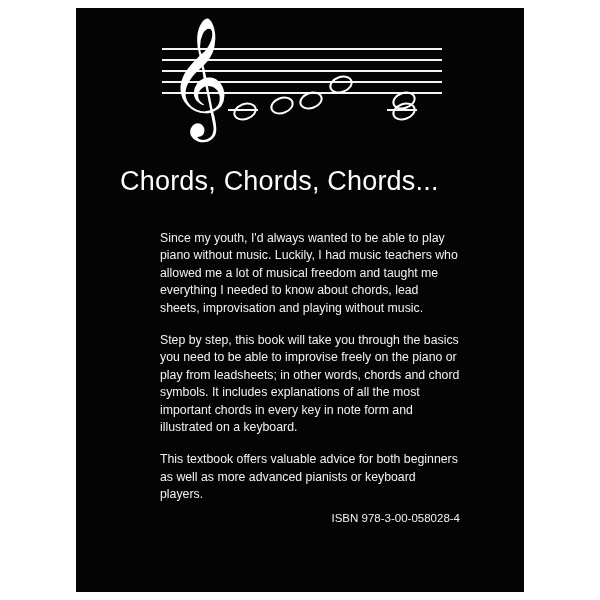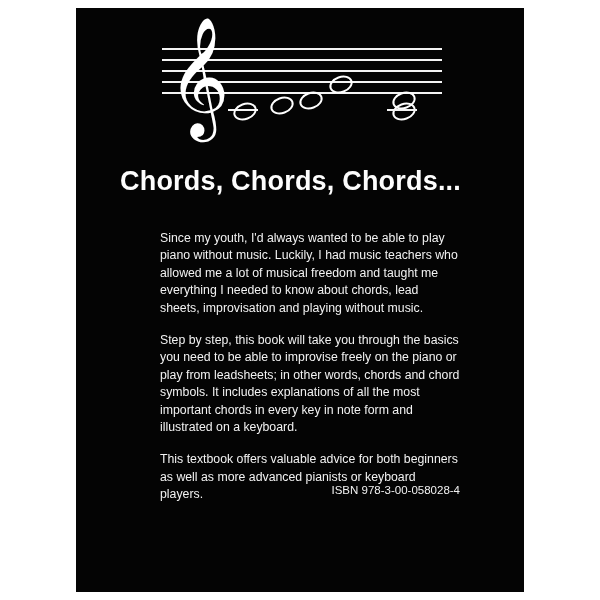--- a/index.html
+++ b/index.html
@@ -75,42 +75,42 @@
     background: #f4f4f4;
   }
   
   .title {
     position: absolute;
     left: 44px;
     top: 158px;
     width: 380px;
     color: #fdfdfd;
     font-size: 27px;
-    font-weight: 700;
+    font-weight: 400;
     letter-spacing: 0.2px;
   }
   .body-copy {
     position: absolute;
     left: 84px;
     top: 222px;
     width: 300px;
     color: #f2f2f2;
     font-size: 12.3px;
     line-height: 17.4px;
   }
   .body-copy p {
     margin: 0 0 15px 0;
   }
   .body-copy p:last-child {
     margin-bottom: 0;
   }
   .isbn {
     position: absolute;
     left: 84px;
-    top: 476px;
+    top: 504px;
     width: 300px;
     text-align: right;
     color: #f2f2f2;
     font-size: 11.5px;
   }
 </style>
 </head>
 <body>
 
 <div class="page">

